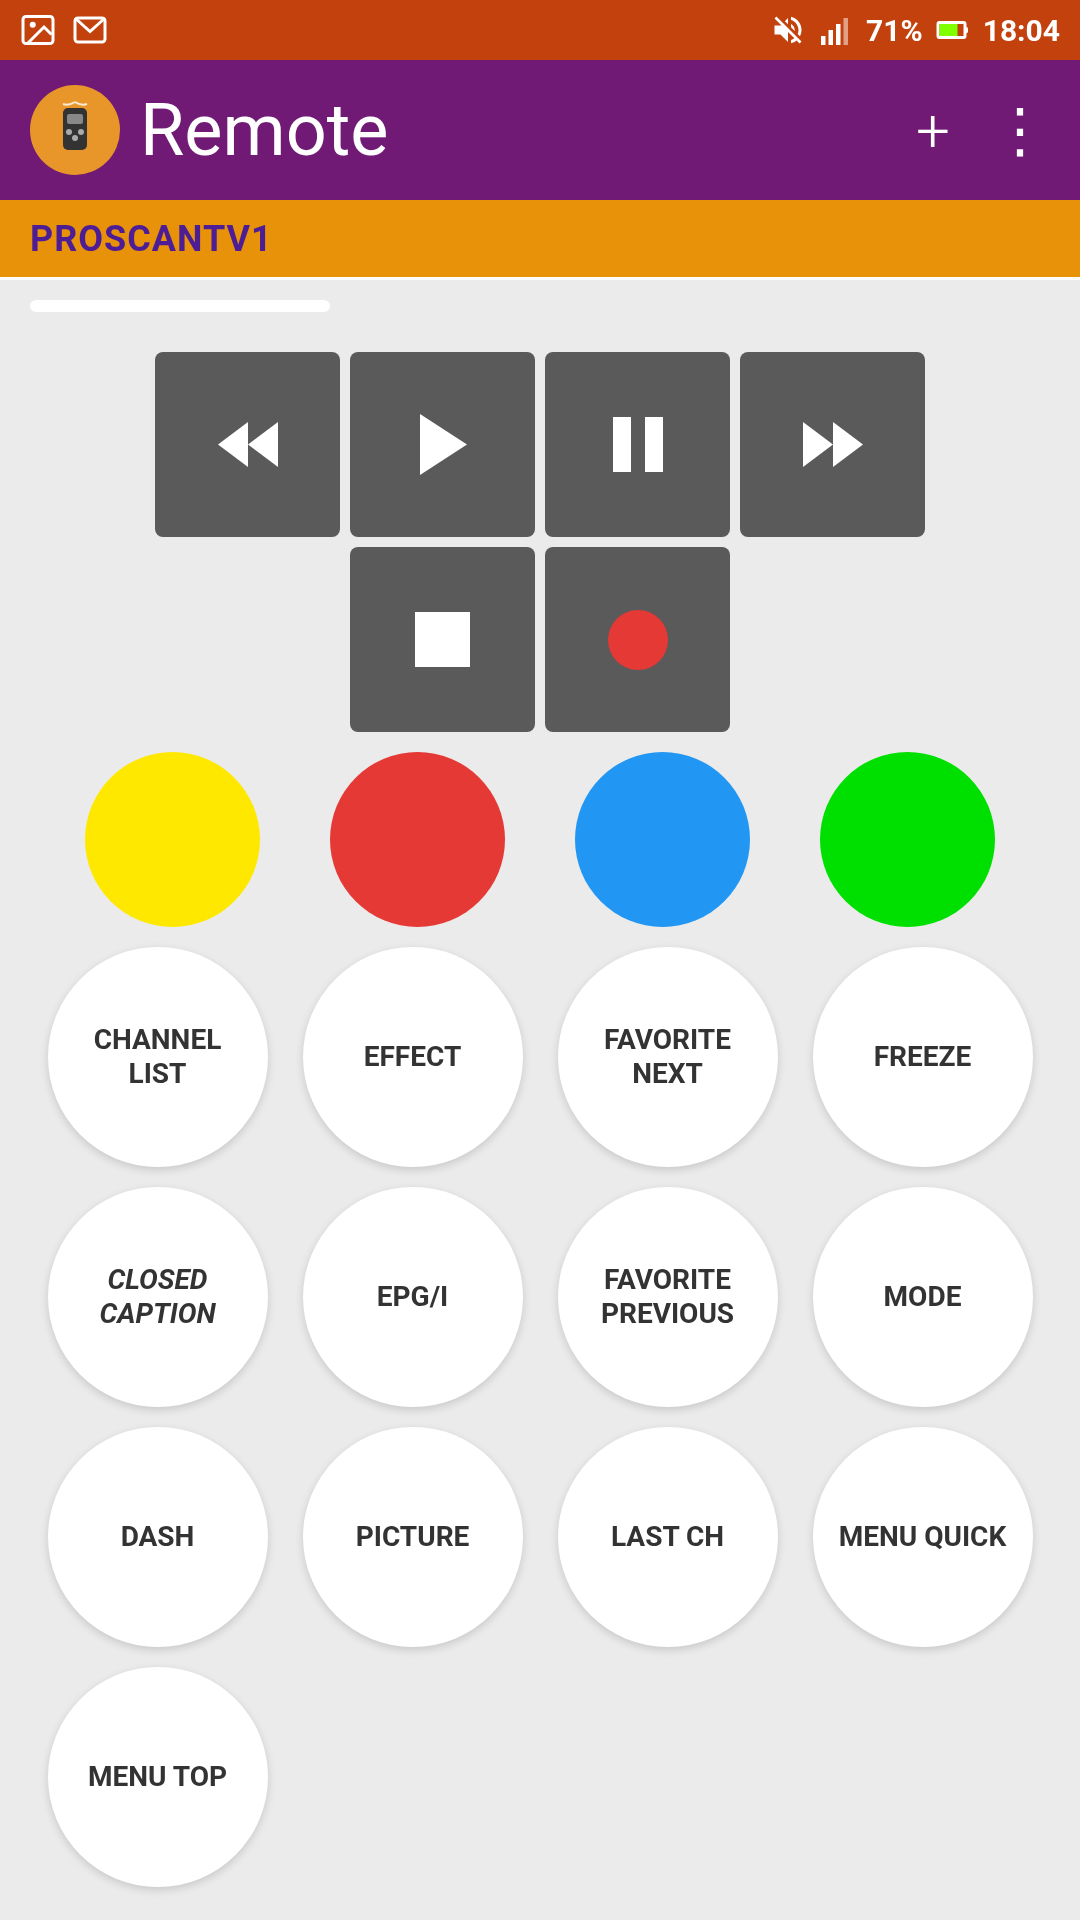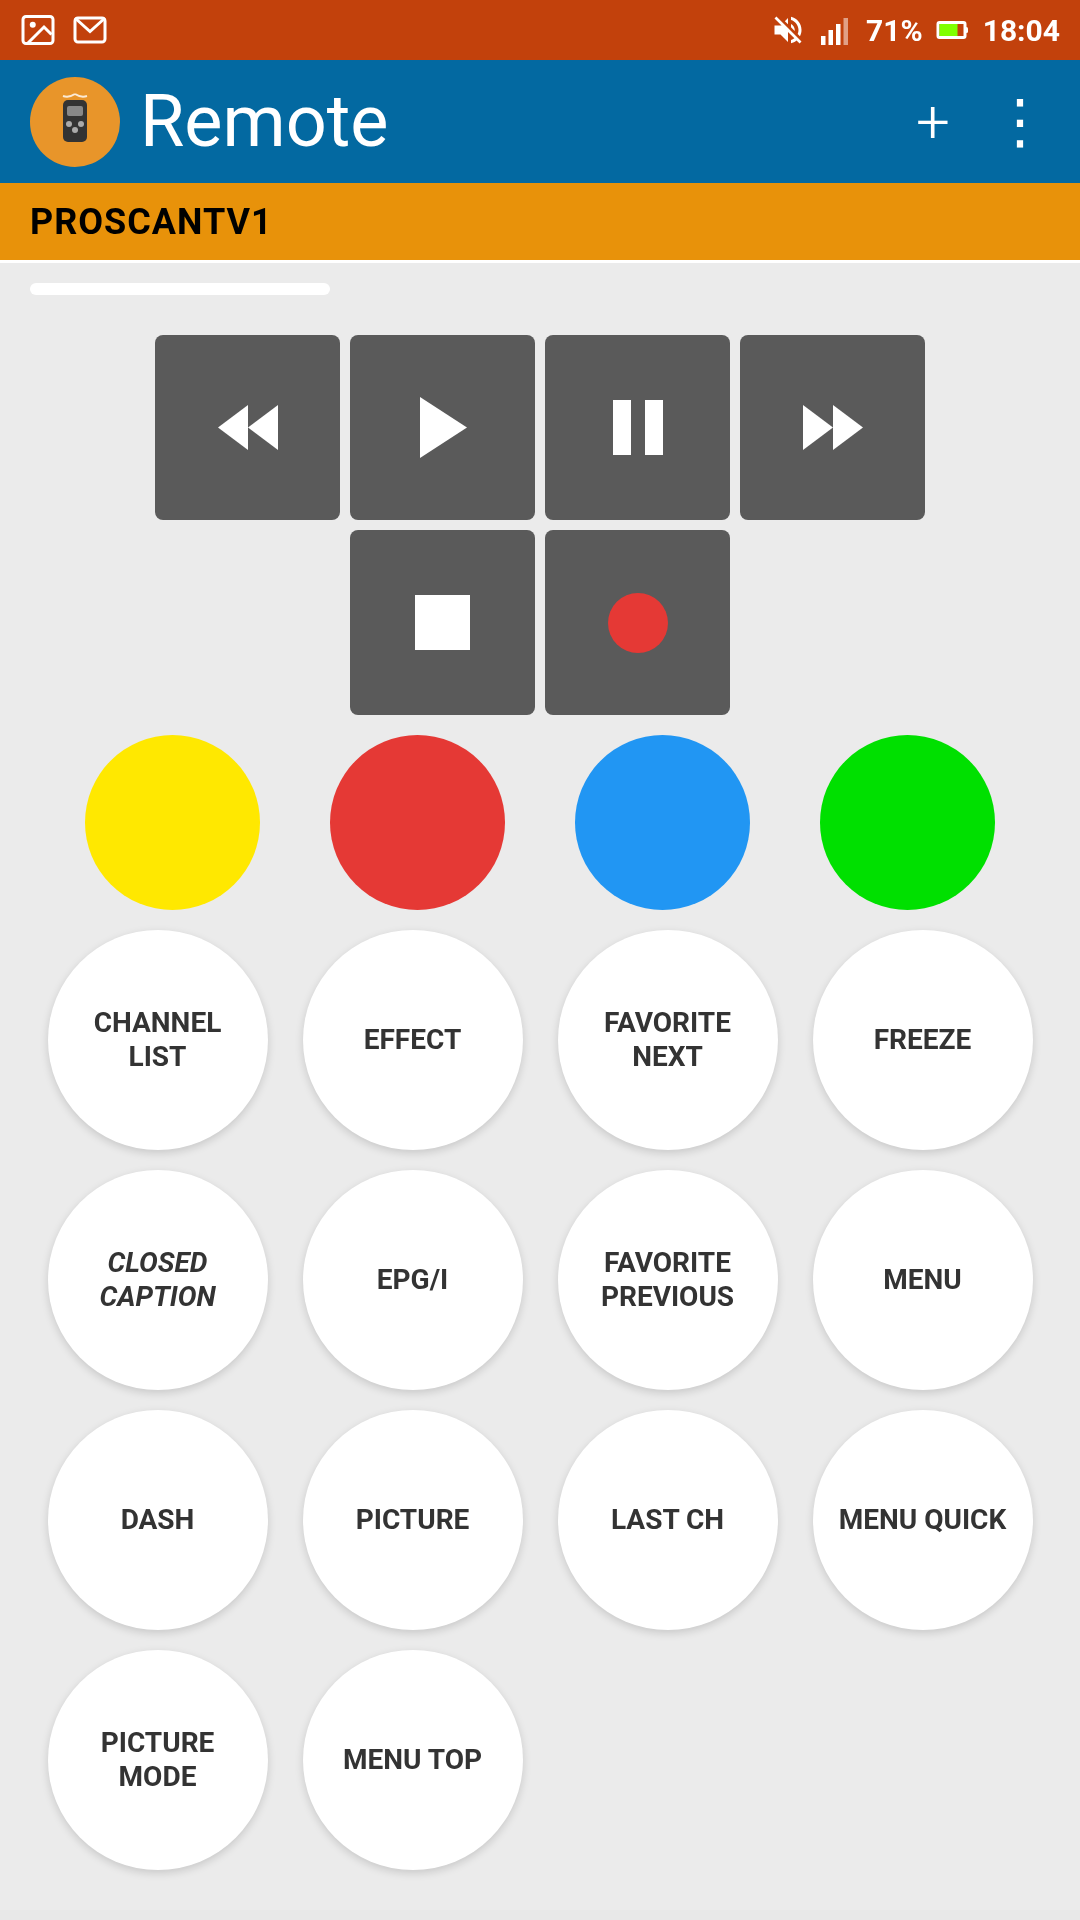--- a/index.html
+++ b/index.html
@@ -23,22 +23,22 @@
       padding: 0 20px;
       color: white;
       font-size: 28px;
     }
     .status-left { display: flex; gap: 16px; align-items: center; }
     .status-right { display: flex; gap: 12px; align-items: center; font-size: 30px; font-weight: bold; }
 
     
     .app-bar {
       width: 100%;
-      height: 123px;
-      background: #0369a1;
+      height: 140px;
+      background: #701a75;
       display: flex;
       align-items: center;
       padding: 11px 30px;
       justify-content: space-between;
     }
     .app-bar-left { display: flex; align-items: center; gap: 20px; }
     .app-icon {
       width: 90px;
       height: 90px;
       border-radius: 50%;
@@ -57,21 +57,21 @@
     
     .tab-bar {
       background: #E8920A;
       height: 80px;
       display: flex;
       align-items: center;
       padding: 0 30px;
       border-bottom: 3px solid #fff;
     }
     .tab-label {
-      color: #000000;
+      color: #4c1d95;
       font-size: 36px;
       font-weight: bold;
       letter-spacing: 1px;
     }
 
     
     .scroll-indicator {
       background: white;
       height: 12px;
       margin: 0 30px;
@@ -288,24 +288,23 @@
 
   <div class="buttons-grid">
     <div class="remote-btn" style="justify-self:center;">CHANNEL LIST</div>
     <div class="remote-btn" style="justify-self:center;">EFFECT</div>
     <div class="remote-btn" style="justify-self:center;">FAVORITE NEXT</div>
     <div class="remote-btn" style="justify-self:center;">FREEZE</div>
 
     <div class="remote-btn" style="justify-self:center;font-style:italic;">CLOSED CAPTION</div>
     <div class="remote-btn" style="justify-self:center;">EPG/I</div>
     <div class="remote-btn" style="justify-self:center;">FAVORITE PREVIOUS</div>
-    <div class="remote-btn" style="justify-self:center;">MENU</div>
+    <div class="remote-btn" style="justify-self:center;">MODE</div>
 
     <div class="remote-btn" style="justify-self:center;">DASH</div>
     <div class="remote-btn" style="justify-self:center;">PICTURE</div>
     <div class="remote-btn" style="justify-self:center;">LAST CH</div>
 
     <div class="remote-btn" style="justify-self:center;">MENU QUICK</div>
-    <div class="remote-btn" style="justify-self:center;">PICTURE MODE</div>
     <div class="remote-btn" style="justify-self:center;">MENU TOP</div>
   </div>
 
 </div>
 
 </body></html>

